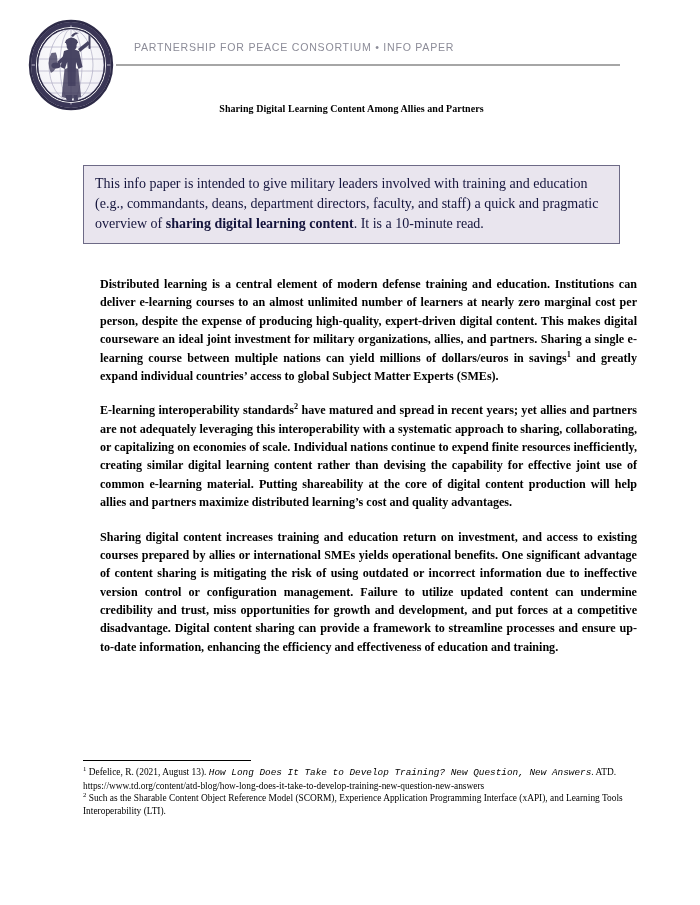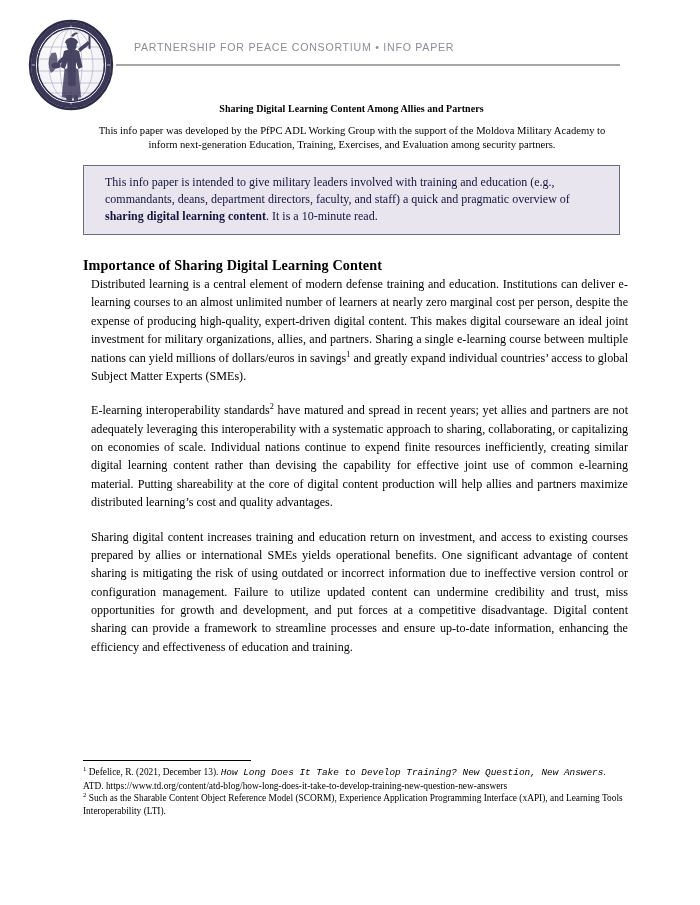--- a/index.html
+++ b/index.html
@@ -85,43 +85,44 @@
 
   
   .callout {
     position: absolute;
     left: 83px;
     top: 165px;
     width: 537px;
     box-sizing: border-box;
     border: 1.3px solid #6d6a86;
     background: #e9e5ee;
-    padding: 8px 11px 9px 21px;
-    font-size: 12px;
+    padding: 8px 11px 9px 11px;
+    font-size: 14px;
     line-height: 1.42;
     color: #14143c;
   }
   .callout b { font-weight: bold; }
 
   
   .section-heading {
     position: absolute;
     left: 83px;
     top: 245px;
     width: 537px;
     font-size: 14.2px;
     font-weight: bold;
     letter-spacing: 0.1px;
   }
 
   .body-col {
     position: absolute;
-    left: 91px;
+    left: 100px;
     top: 275px;
     width: 537px;
+    font-weight: bold;
   }
   .para {
     font-size: 12.1px;
     line-height: 1.52;
     text-align: justify;
     margin: 0 0 16px 0;
     hyphens: none;
   }
   .para:last-child { margin-bottom: 4px; }
   sup {
@@ -244,40 +245,38 @@
       </svg>
     </div>
 
     <div class="masthead-title">PARTNERSHIP FOR PEACE CONSORTIUM • INFO PAPER</div>
 
     <div class="masthead-rule"></div>
   </div>
 
   <div class="doc-title">Sharing Digital Learning Content Among Allies and Partners</div>
 
-  <div class="doc-subtitle">This info paper was developed by the PfPC ADL Working Group with the support of the Moldova Military Academy to inform next-generation Education, Training, Exercises, and Evaluation among security partners.</div>
 
   <div class="callout">
     <span>This info paper is intended to give military leaders involved with training and education (e.g., commandants, deans, department directors, faculty, and staff) a quick and pragmatic overview of </span><b>sharing digital learning content</b><span>. It is a 10-minute read.</span>
   </div>
 
-  <h2 class="section-heading">Importance of Sharing Digital Learning Content</h2>
 
   <div class="body-col">
 
     <p class="para"><span>Distributed learning is a central element of modern defense training and education. Institutions can deliver e-learning courses to an almost unlimited number of learners at nearly zero marginal cost per person, despite the expense of producing high-quality, expert-driven digital content. This makes digital courseware an ideal joint investment for military organizations, allies, and partners. Sharing a single e-learning course between multiple nations can yield millions of dollars/euros in savings</span><sup>1</sup><span> and greatly expand individual countries’ access to global Subject Matter Experts (SMEs).</span></p>
 
     <p class="para"><span>E-learning interoperability standards</span><sup>2</sup><span> have matured and spread in recent years; yet allies and partners are not adequately leveraging this interoperability with a systematic approach to sharing, collaborating, or capitalizing on economies of scale. Individual nations continue to expend finite resources inefficiently, creating similar digital learning content rather than devising the capability for effective joint use of common e-learning material. Putting shareability at the core of digital content production will help allies and partners maximize distributed learning’s cost and quality advantages.</span></p>
 
     <p class="para">Sharing digital content increases training and education return on investment, and access to existing courses prepared by allies or international SMEs yields operational benefits. One significant advantage of content sharing is mitigating the risk of using outdated or incorrect information due to ineffective version control or configuration management. Failure to utilize updated content can undermine credibility and trust, miss opportunities for growth and development, and put forces at a competitive disadvantage. Digital content sharing can provide a framework to streamline processes and ensure up-to-date information, enhancing the efficiency and effectiveness of education and training.</p>
   </div>
 
   <div class="footnote-rule"></div>
 
   <div class="footnotes">
-    <p class="footnote"><span class="fn-num">1</span><span> Defelice, R. (2021, December 13). </span><i>How Long Does It Take to Develop Training? New Question, New Answers</i><span>. ATD.</span>
+    <p class="footnote"><span class="fn-num">1</span><span> Defelice, R. (2021, August 13). </span><i>How Long Does It Take to Develop Training? New Question, New Answers</i><span>. ATD.</span>
       <span class="fn-url">https://www.td.org/content/atd-blog/how-long-does-it-take-to-develop-training-new-question-new-answers</span></p>
 
     <p class="footnote"><span class="fn-num">2</span><span> Such as the Sharable Content Object Reference Model (SCORM), Experience Application Programming Interface (xAPI), and Learning Tools Interoperability (LTI).</span></p>
   </div>
 
 
 </div>
 
 </body></html>

